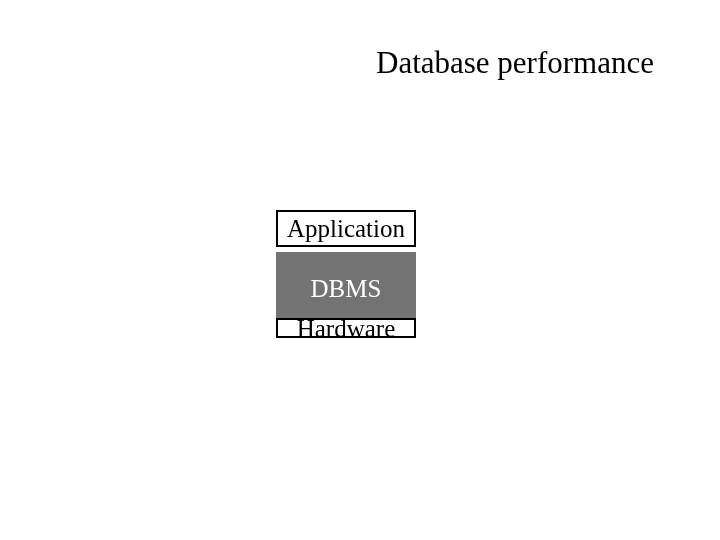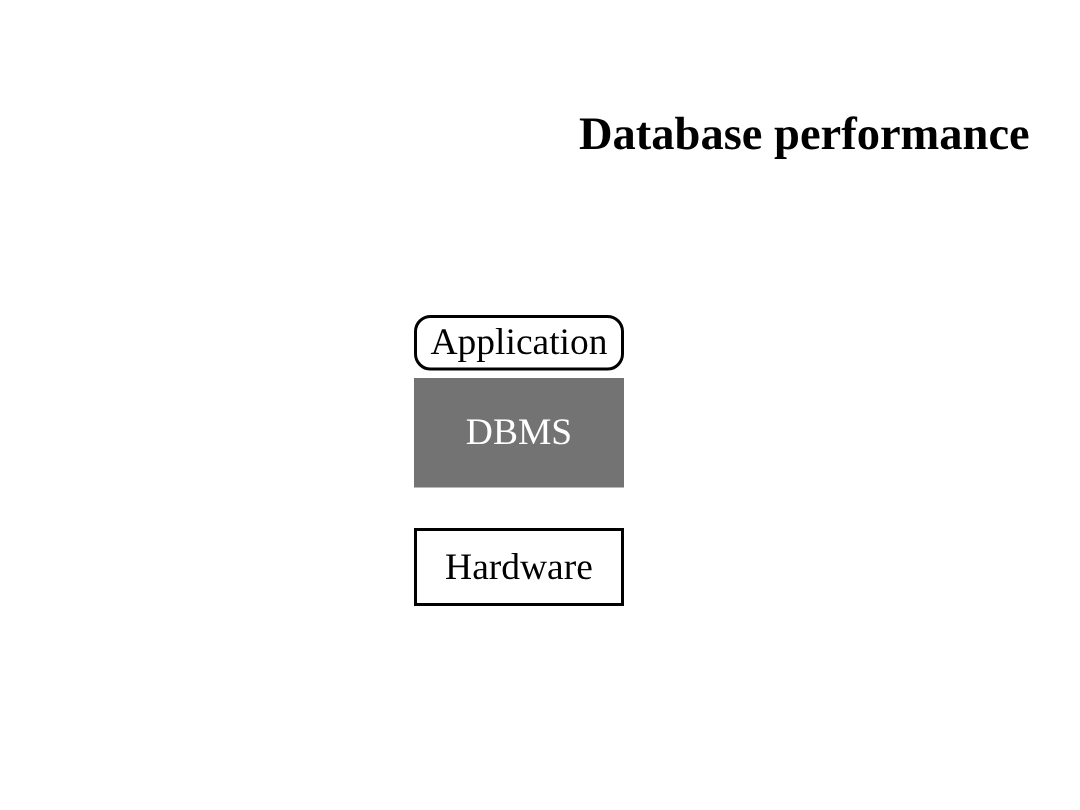--- a/index.html
+++ b/index.html
@@ -14,55 +14,53 @@
     font-family: "Liberation Serif", "DejaVu Serif", serif;
   }
   .slide {
     position: absolute;
     left: 0; top: 0;
     width: 720px;
     height: 540px;
   }
   .slide-title {
     position: absolute;
-    left: 386px;
+    left: 376px;
     top: 47px;
     font-size: 31px;
     line-height: 1;
     white-space: nowrap;
-    font-weight: bold;
-    margin-top: 26px;
+    font-weight: normal;
   }
   .layer-box {
     position: absolute;
     left: 276px;
     width: 140px;
     box-sizing: border-box;
     display: flex;
     align-items: center;
     justify-content: center;
     font-size: 25px;
     line-height: 1;
     white-space: nowrap;
   }
   .layer-application {
     top: 210px;
     height: 37px;
     border-style: solid;
     border-width: 2px;
-    border-radius: 11px;
   }
   .layer-dbms {
     top: 252px;
     height: 73px;
     border: none;
   }
   .layer-hardware {
-    top: 352px;
-    height: 52px;
+    top: 318px;
+    height: 20px;
     border-style: solid;
     border-width: 2px;
   }
 </style>
 </head>
 <body>
 
 <div class="slide" style="background-color: rgb(255, 255, 255);">
 
   <div class="slide-title" style="color: rgb(0, 0, 0);">Database performance</div>

